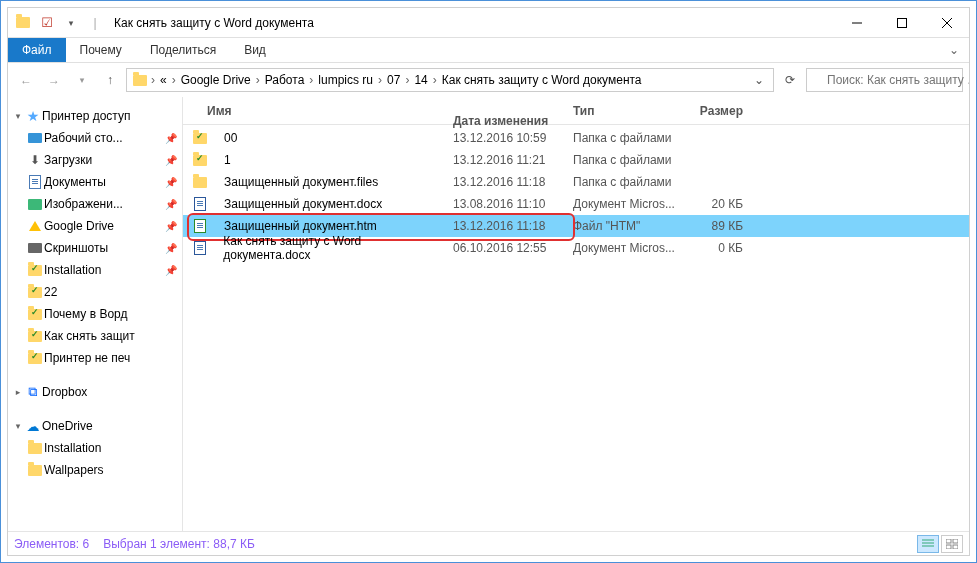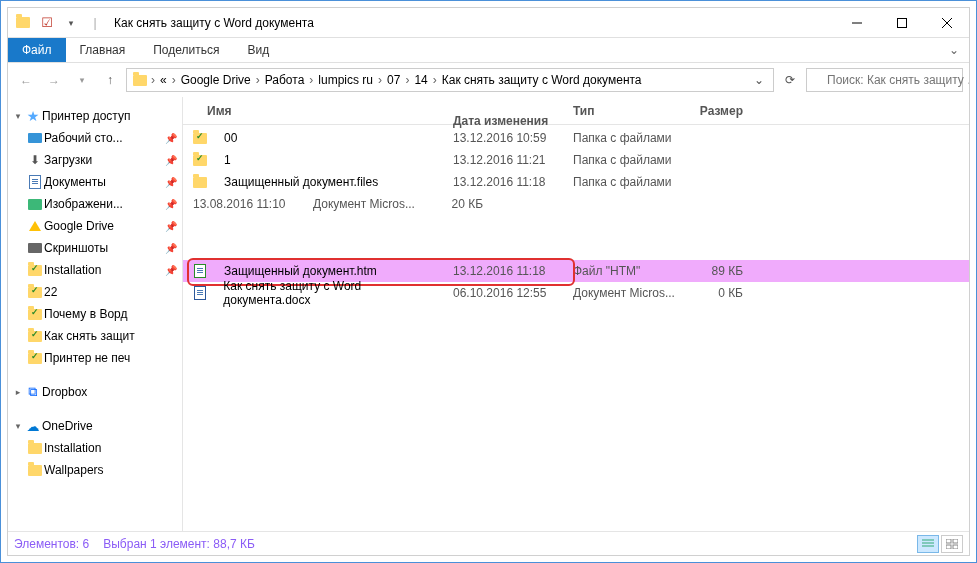--- a/index.html
+++ b/index.html
@@ -54,21 +54,21 @@
 .cols .c-type { width: 120px; }
 .cols .c-size { width: 70px; text-align: right; padding-right: 10px; padding-left: 0; }
 
 .rows { flex: 1; padding-top: 2px; }
 .frow { height: 22px; display: flex; align-items: center; position: relative; }
 .frow .c-name { width: 260px; display: flex; align-items: center; padding-left: 8px; gap: 11px; }
 .frow .c-name .ic { width: 18px; display: flex; align-items: center; justify-content: center; margin-right: 4px; }
 .frow .c-date { width: 120px; color: #555; padding-left: 10px; }
 .frow .c-type { width: 120px; color: #555; padding-left: 10px; overflow: hidden; text-overflow: ellipsis; white-space: nowrap; }
 .frow .c-size { width: 70px; color: #555; text-align: right; padding-right: 10px; }
-.frow.selected { background: #f0abfc; margin-top: 45px; }
+.frow.selected { background: #7dd3fc; }
 .frow.highlight::after { content: ""; position: absolute; left: 4px; top: -2px; width: 384px; height: 24px; border: 2px solid #e03030; border-radius: 6px; pointer-events: none; }
 
 
 .status { height: 24px; border-top: 1px solid #e5e5e5; display: flex; align-items: center; padding: 0 6px; color: #8b5cf6; }
 .status .seg { margin-right: 14px; }
 .status .views { margin-left: auto; display: flex; gap: 2px; }
 .status .views .v { width: 22px; height: 18px; border: 1px solid #ccc; display: flex; align-items: center; justify-content: center; }
 .status .views .v.active { background: #cce8ff; border-color: #7ab8e8; }
 
 
@@ -119,21 +119,21 @@
             <svg width="10" height="10">
               <line x1="0" y1="0" x2="10" y2="10" stroke="currentColor"></line>
               <line x1="10" y1="0" x2="0" y2="10" stroke="currentColor"></line>
             </svg>
           </div>
     </div>
   </div>
 
   <div class="ribbon">
     <div class="tab file">Файл</div>
-    <div class="tab">Главная</div>
+    <div class="tab">Почему</div>
     <div class="tab">Поделиться</div>
     <div class="tab">Вид</div>
     <div class="chev">⌄</div>
   </div>
 
   <div class="addr-row">
     <div class="nav-btn">←</div>
     <div class="nav-btn">→</div>
     <div class="nav-btn" style="font-size:9px;">▾</div>
     <div class="nav-btn enabled">↑</div>
@@ -311,20 +311,26 @@
                 <span class="ic">
                   <div class="folder-ic"></div>
                 </span>
                 <span>Защищенный документ.files</span>
               </div>
               <div class="c-date">13.12.2016 11:18</div>
               <div class="c-type">Папка с файлами</div>
               <div class="c-size"></div>
             </div>
             <div class="frow">
+              <div class="c-name">
+                <span class="ic">
+                  <div class="doc-ic word"></div>
+                </span>
+                <span>Защищенный документ.docx</span>
+              </div>
               <div class="c-date">13.08.2016 11:10</div>
               <div class="c-type">Документ Micros...</div>
               <div class="c-size">20 КБ</div>
             </div>
             <div class="frow selected highlight">
               <div class="c-name">
                 <span class="ic">
                   <div class="doc-ic htm"></div>
                 </span>
                 <span>Защищенный документ.htm</span>

